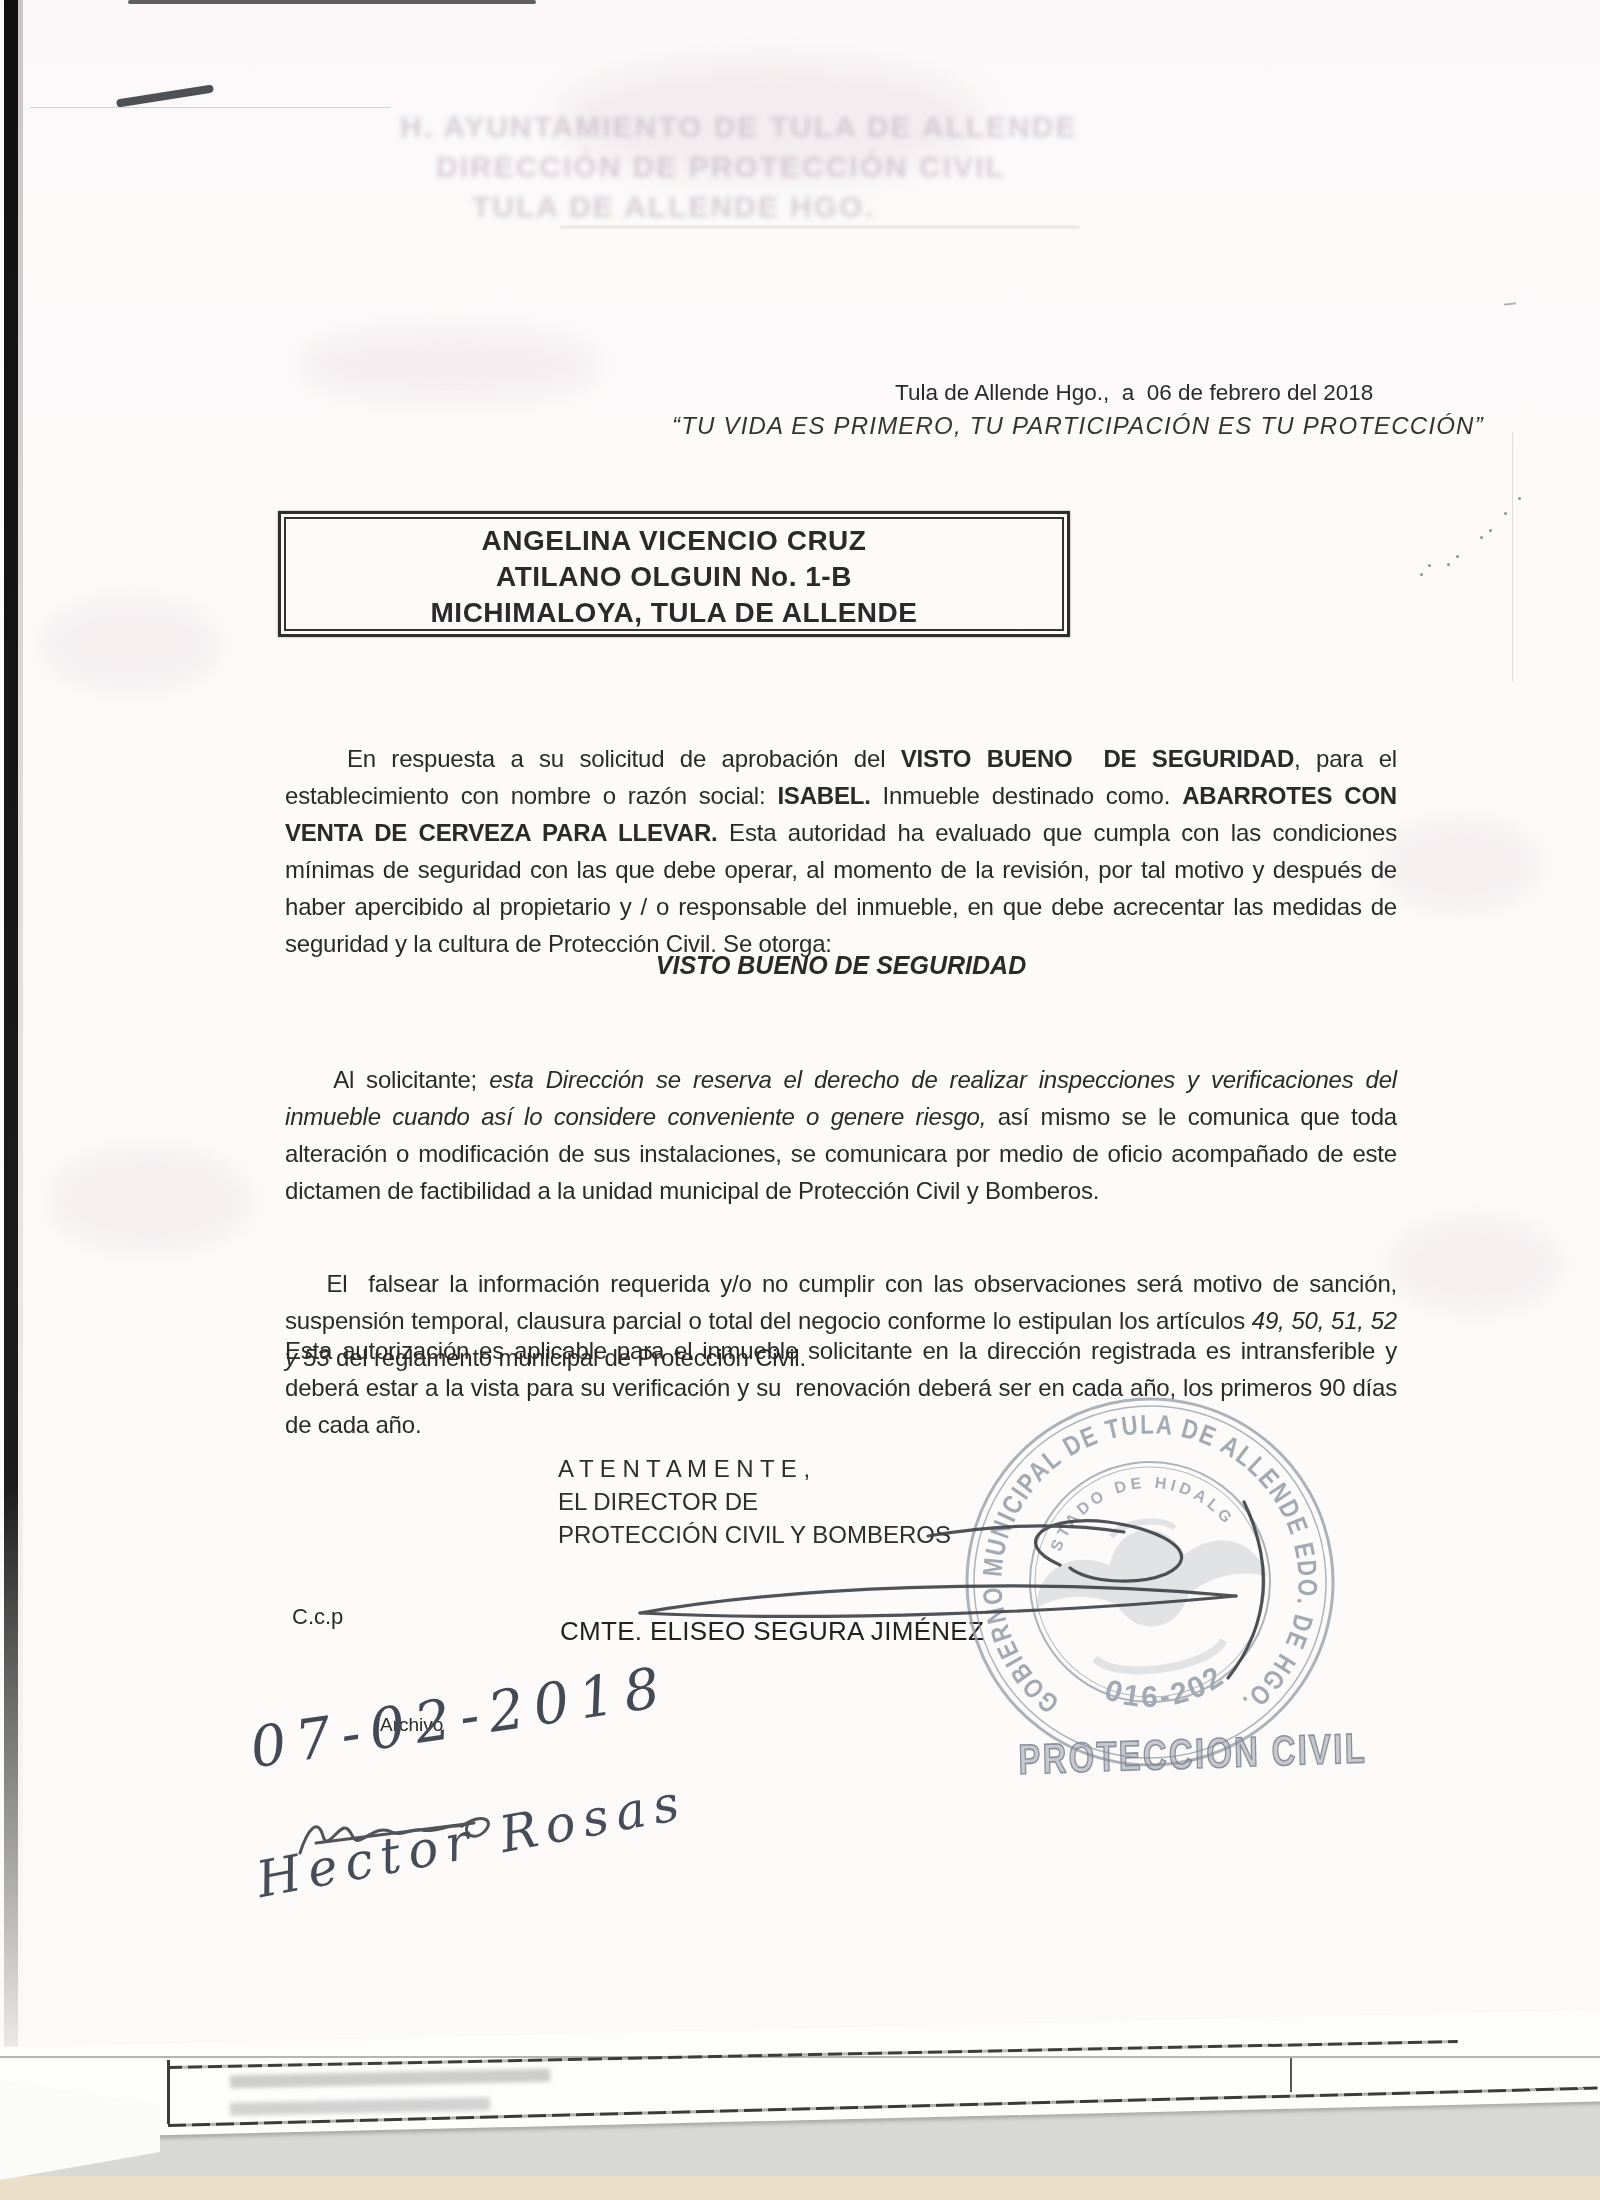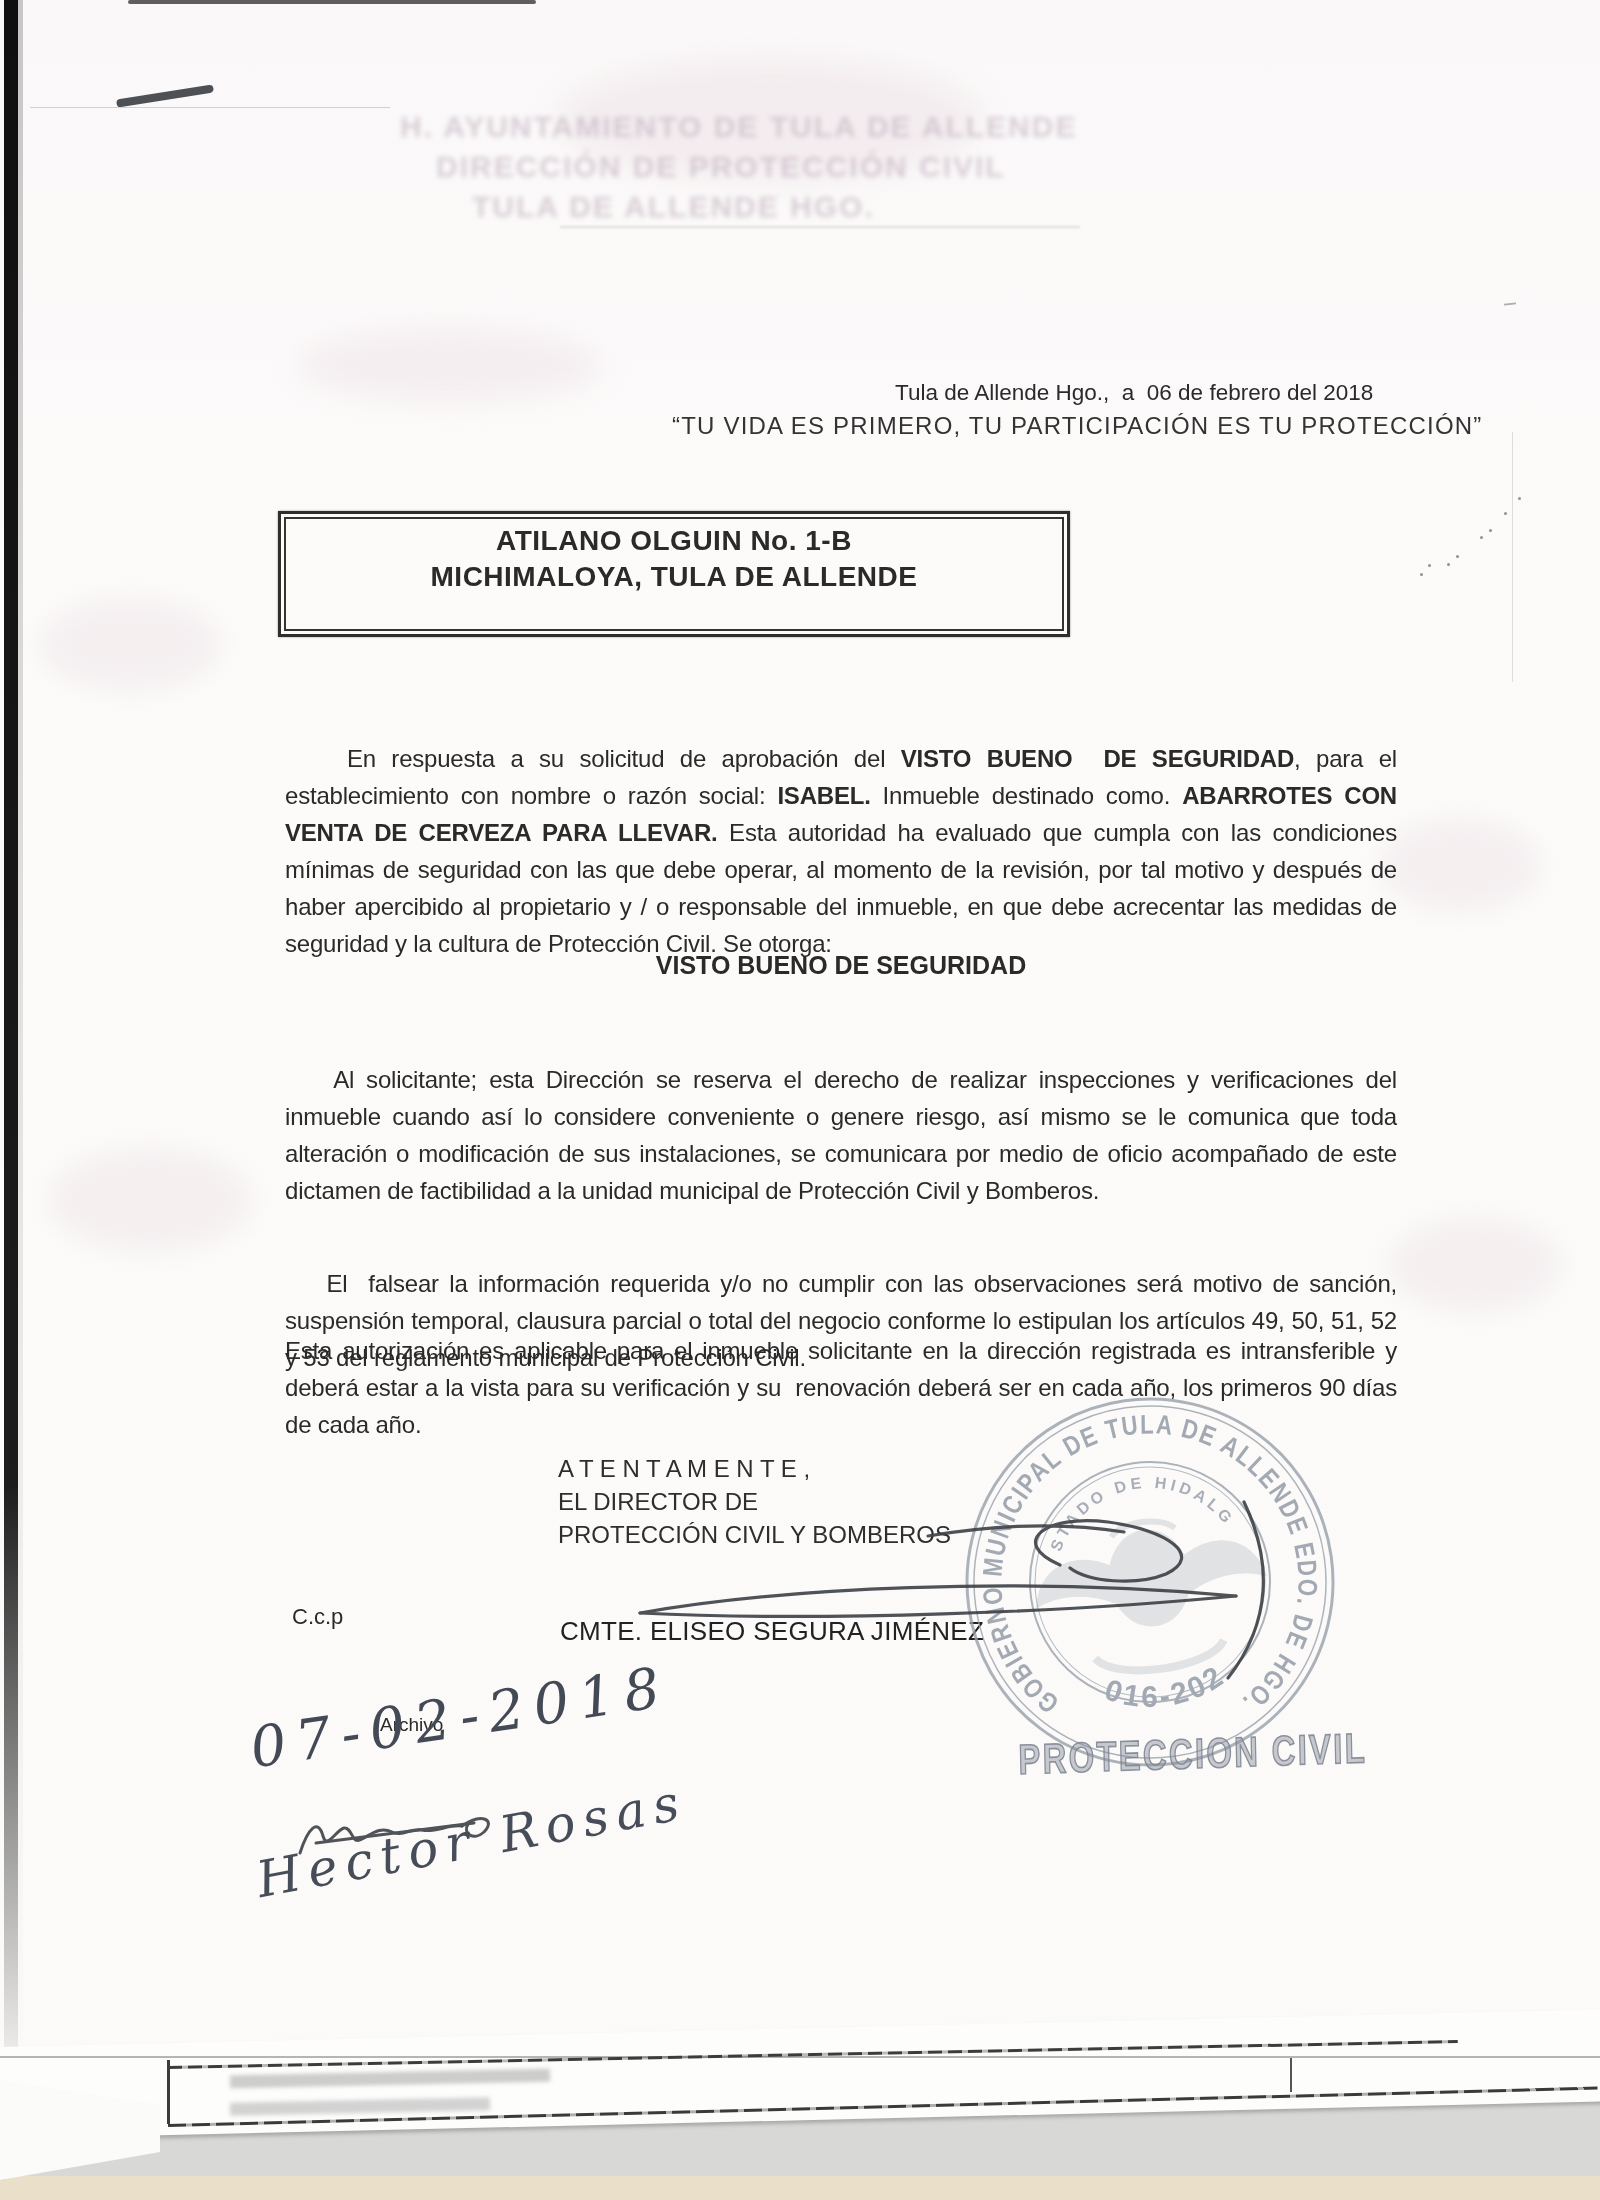--- a/index.html
+++ b/index.html
@@ -4,21 +4,21 @@
 <style>
   html,body{margin:0;padding:0;background:#e8e8e8}
   .scan{position:relative;width:1600px;height:2200px;margin:0 auto;overflow:hidden;
     background:linear-gradient(180deg,#faf8f8 0%,#fcfbfa 30%,#fbfaf9 100%);
     font-family:"Liberation Sans",sans-serif;color:#2a2a2a}
   .abs{position:absolute}
   .nowrap{white-space:pre}
   .body-par{position:absolute;left:285px;width:1112px;font-size:24px;line-height:37px;
     text-align:justify;white-space:pre-wrap;color:#2a2a2a;letter-spacing:-0.2px}
   .b{font-weight:700}
-  .i{}
+  .i{font-style:italic}
   .ghost{position:absolute;font-weight:700;font-size:30px;letter-spacing:2px;
     color:rgba(188,170,186,.55);filter:blur(2.4px);white-space:pre}
   .smudge{position:absolute;border-radius:50%;filter:blur(14px);background:rgba(224,204,210,.25)}
   .speck{position:absolute;width:3px;height:3px;border-radius:50%;background:#4a4a4a;opacity:.6}
   .handwrite{position:absolute;font-family:"DejaVu Serif",serif;font-style:italic;color:#434955;white-space:pre}
   .stamp-label{position:absolute;left:1018px;top:1736px;font-weight:700;font-size:42px;
     letter-spacing:3px;color:rgba(132,140,152,.45);-webkit-text-stroke:1.6px rgba(122,130,142,.85);
     transform:scaleX(.78) rotate(-1.5deg);transform-origin:left top;white-space:pre}
   .edge-line{position:absolute;background:#2c2c2c}
   svg{position:absolute;left:0;top:0}
@@ -55,20 +55,21 @@
   <div class="speck" style="left:1447px;top:563px"></div>
   <div class="speck" style="left:1428px;top:564px"></div>
   <div class="speck" style="left:1420px;top:573px"></div>
   <div class="abs" style="left:1504px;top:303px;width:12px;height:2px;background:#7a7a7a;opacity:.6;transform:rotate(-6deg)"></div>
 
   <div class="abs nowrap" style="left:895px;top:380px;font-size:22.5px">Tula de Allende Hgo.,  a  06 de febrero del 2018</div>
   <div class="abs nowrap i" style="left:672px;top:412px;font-size:24px;letter-spacing:1.2px;color:#333">“TU VIDA ES PRIMERO, TU PARTICIPACIÓN ES TU PROTECCIÓN”</div>
 
   <div class="abs" style="left:278px;top:511px;width:786px;height:120px;border:3px solid #2e2e2e;box-shadow:0 0 2px rgba(60,60,60,.5)">
     <div style="position:absolute;inset:3px;border:2px solid #333;text-align:center;padding-top:4px">
+      <div style="font-weight:700;font-size:28px;line-height:36px;letter-spacing:.5px">ANGELINA VICENCIO CRUZ</div>
       <div style="font-weight:700;font-size:28px;line-height:36px;letter-spacing:.5px">ATILANO OLGUIN No. 1-B</div>
       <div style="font-weight:700;font-size:28px;line-height:36px;letter-spacing:.5px">MICHIMALOYA, TULA DE ALLENDE</div>
     </div>
   </div>
 
   <div class="body-par" style="top:703px">
     <span>En respuesta a su solicitud de aprobación del </span><span class="b">VISTO BUENO  DE SEGURIDAD</span><span>, para el establecimiento con nombre o razón social: </span><span class="b">ISABEL.</span><span> Inmueble destinado como. </span><span class="b">ABARROTES CON VENTA DE CERVEZA PARA LLEVAR.</span><span> Esta autoridad ha evaluado que cumpla con las condiciones mínimas de seguridad con las que debe operar, al momento de la revisión, por tal motivo y después de haber apercibido al propietario y / o responsable del inmueble, en que debe acrecentar las medidas de seguridad y la cultura de Protección Civil. Se otorga:</span>
   </div>
 
   <div class="abs b i" style="left:285px;top:951px;width:1112px;text-align:center;font-size:25px">VISTO BUENO DE SEGURIDAD</div>

